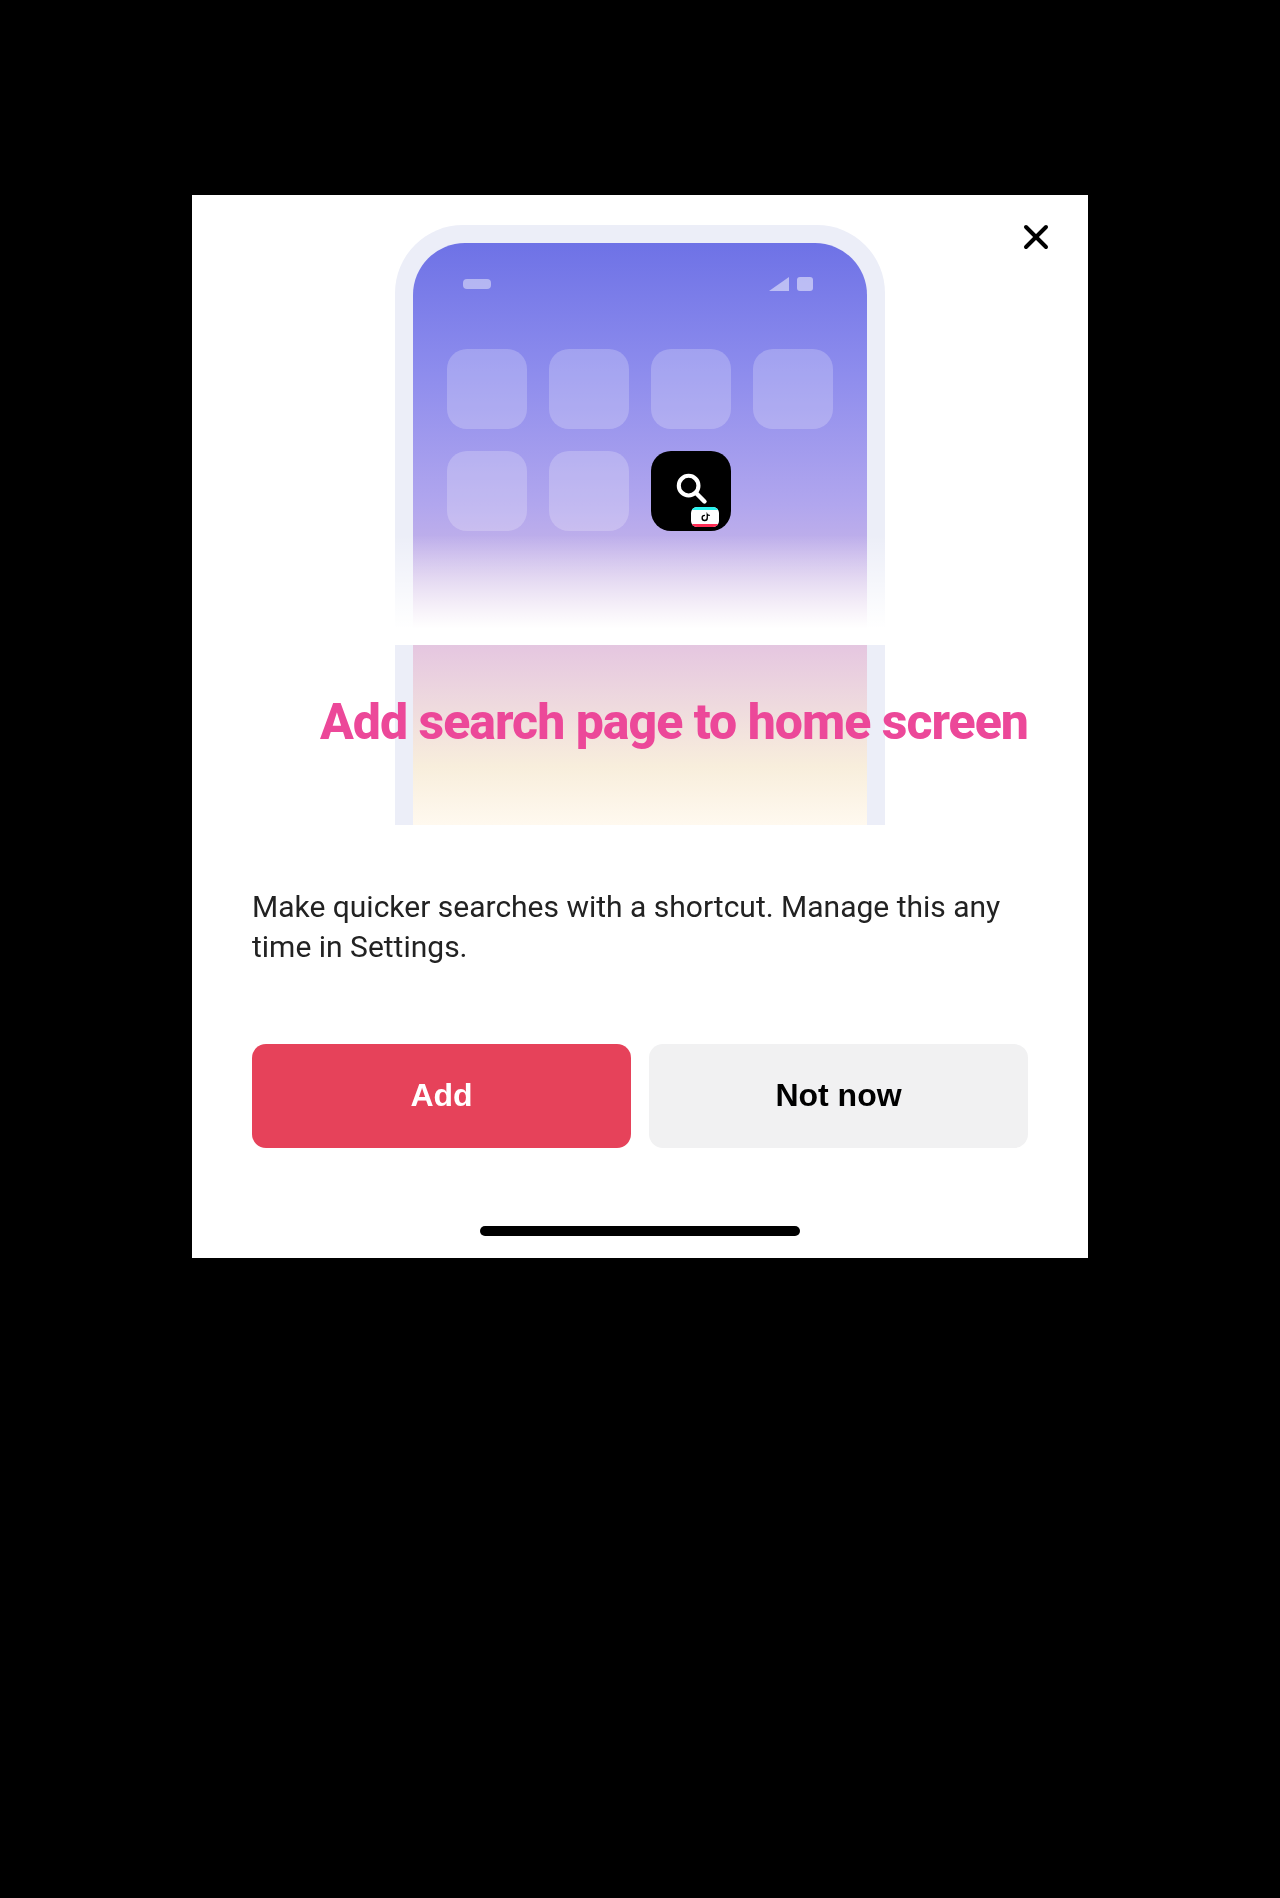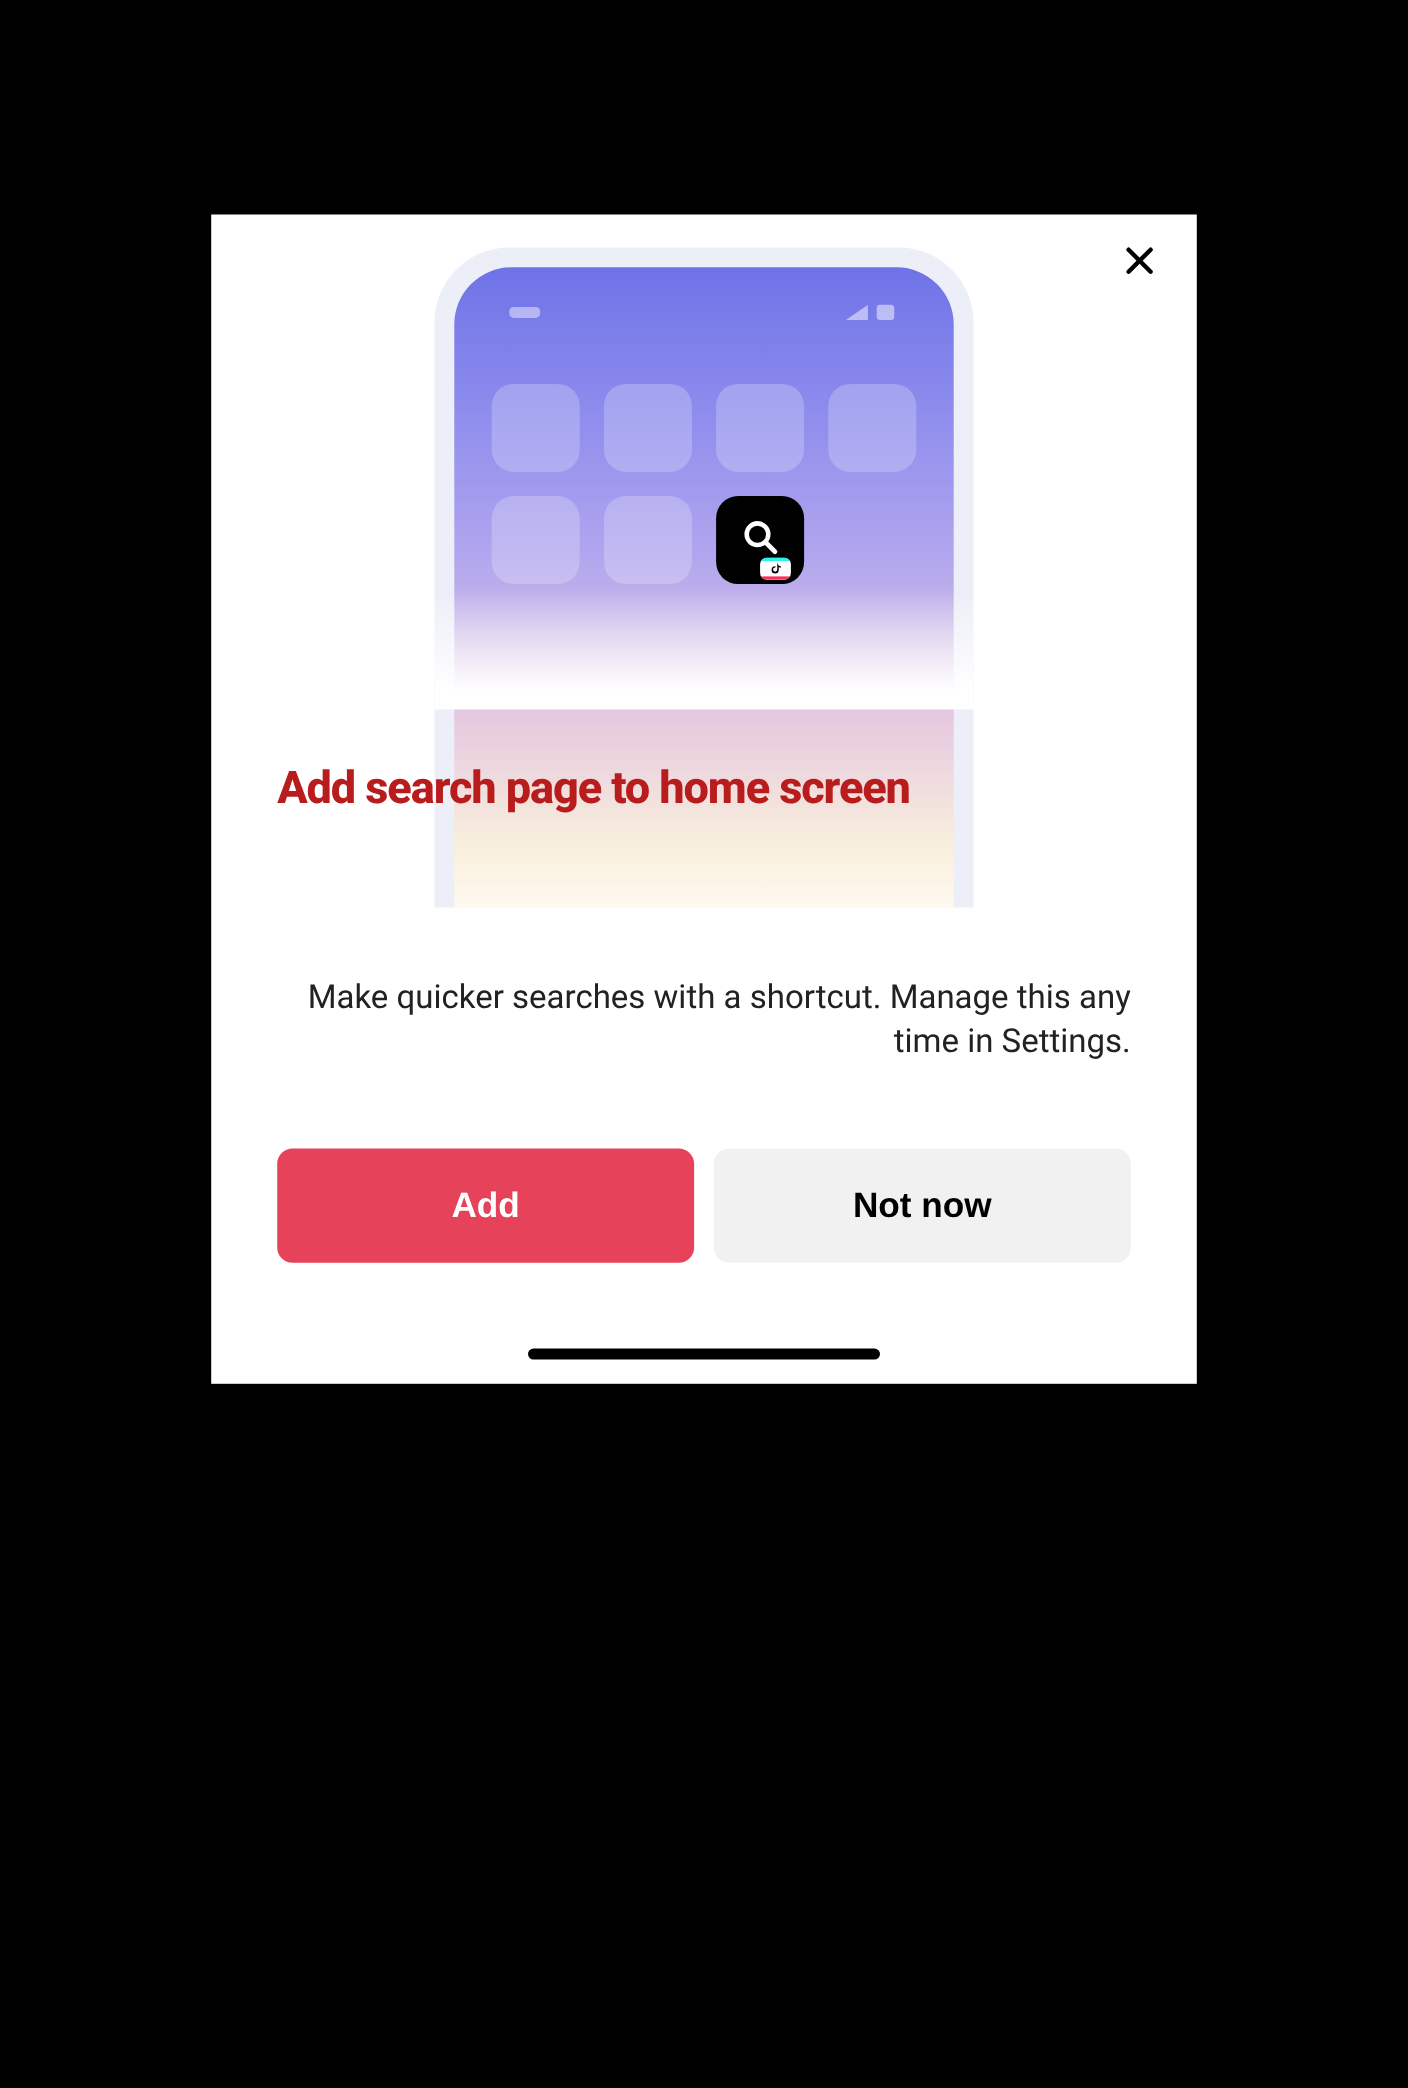--- a/index.html
+++ b/index.html
@@ -123,31 +123,31 @@
   
   .illus-fade {
     position: absolute; left: 0; right: 0; bottom: 0; height: 110px;
     background: linear-gradient(180deg, rgba(255,255,255,0) 0%, #fff 85%);
   }
 
   
   .title {
     position: absolute;
     top: 498px; left: 60px; right: 60px;
-    text-align: left;
+    text-align: right;
     font-weight: 800;
-    font-size: 41px;
+    font-size: 50px;
     line-height: 1.18;
     letter-spacing: -1px;
-    color: #b91c1c;
+    color: #ec4899;
   }
   .subtitle {
     position: absolute;
     top: 692px; left: 60px; right: 60px;
-    text-align: right;
+    text-align: left;
     font-weight: 400;
     font-size: 30px;
     line-height: 1.35;
     color: #222;
   }
 
   
   .btn-row {
     position: absolute;
     left: 60px; right: 60px; bottom: 110px;

